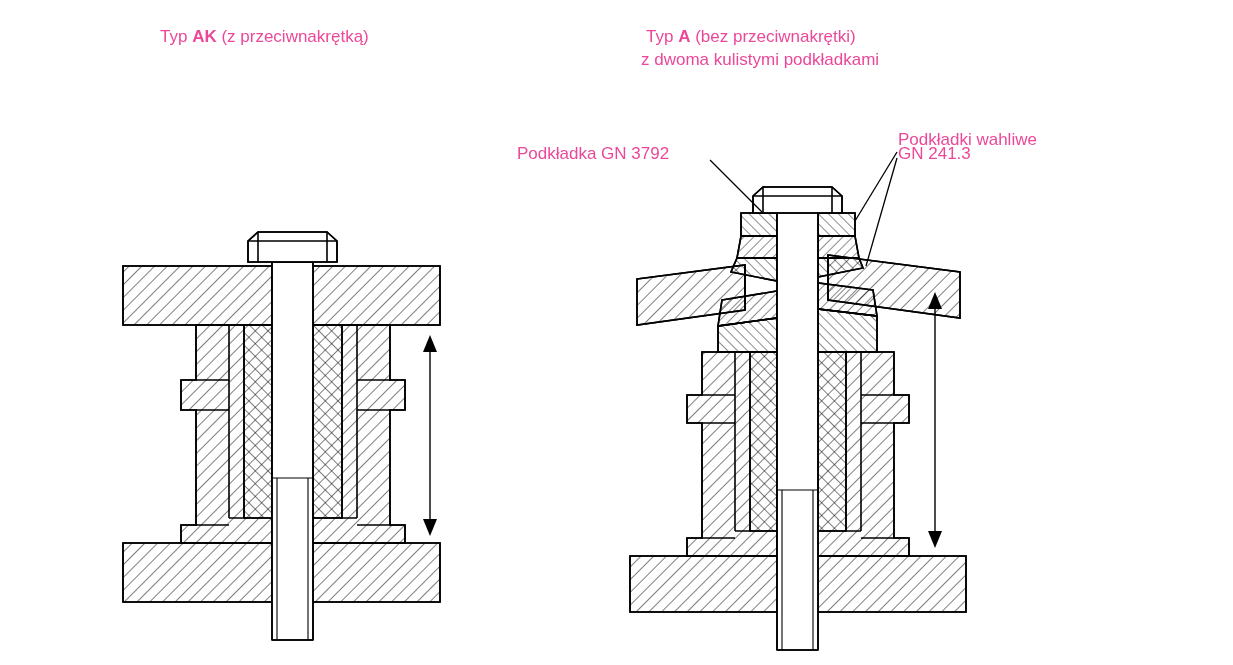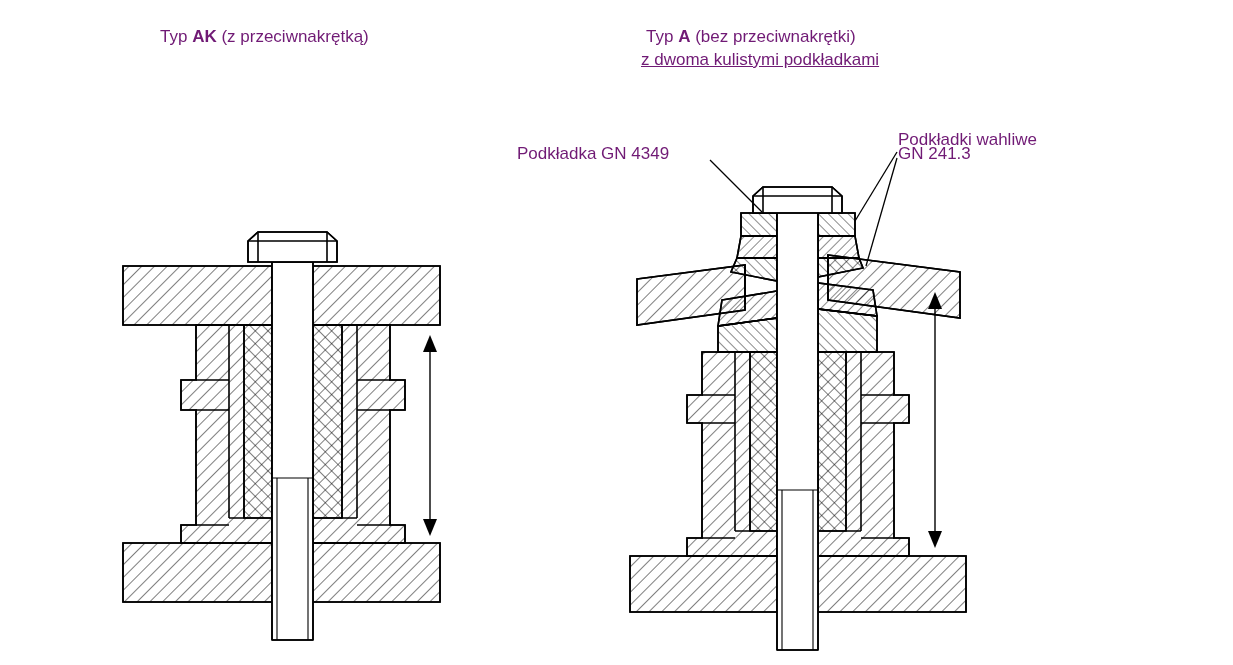--- a/index.html
+++ b/index.html
@@ -20,37 +20,36 @@
     left: 0;
     top: 0;
     width: 1233px;
     height: 665px;
   }
   .label {
     position: absolute;
     font-size: 17px;
     line-height: 23px;
     white-space: nowrap;
-    color: #701a75;
+    color: #ec4899;
   }
   .label b {
     font-weight: bold;
   }
   #title-ak {
     left: 160px;
     top: 25px;
   }
   #title-a {
     left: 646px;
     top: 25px;
   }
   #title-a-sub {
     left: 641px;
     top: 48px;
-    text-decoration: underline;
   }
   #lbl-washer {
     left: 517px;
     top: 142px;
   }
   #lbl-spherical {
     left: 898px;
     top: 128px;
   }
   #lbl-spherical-sub {
@@ -247,16 +246,16 @@
 <div class="label" id="title-ak">
   <span>Typ </span><b>AK</b><span> (z przeciwnakrętką)</span>
 </div>
 
 <div class="label" id="title-a">
   <span>Typ </span><b>A</b><span> (bez przeciwnakrętki)</span>
 </div>
 
 <div class="label" id="title-a-sub">z dwoma kulistymi podkładkami</div>
 
-<div class="label" id="lbl-washer">Podkładka  GN 4349</div>
+<div class="label" id="lbl-washer">Podkładka  GN 3792</div>
 
 <div class="label" id="lbl-spherical">Podkładki wahliwe</div>
 <div class="label" id="lbl-spherical-sub">GN 241.3</div>
 
 </body></html>

